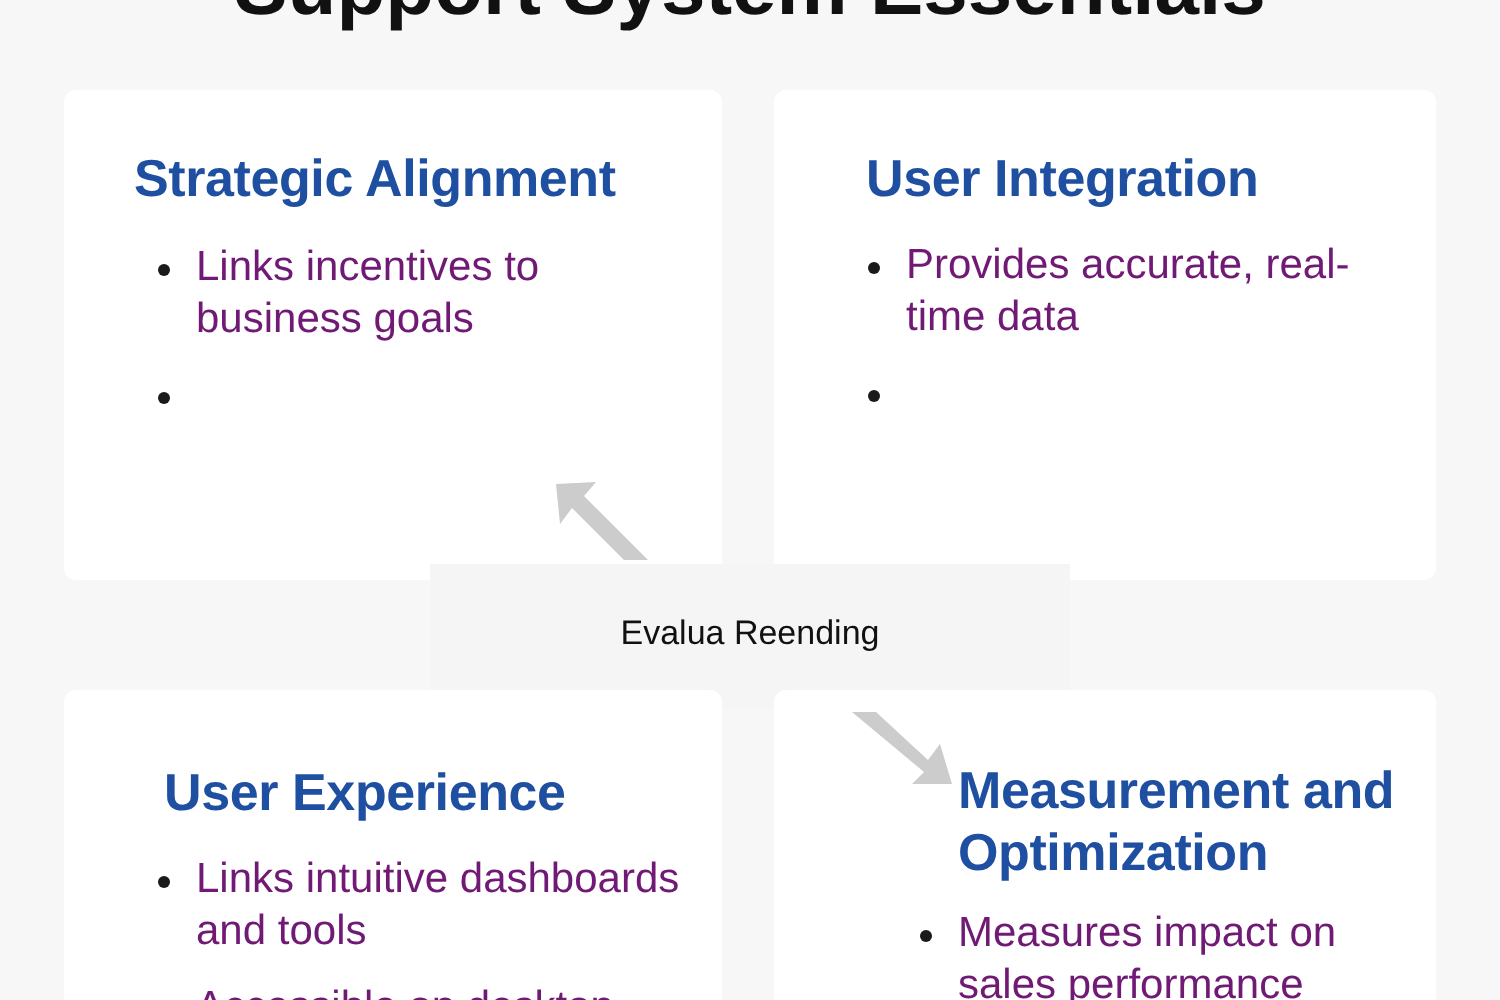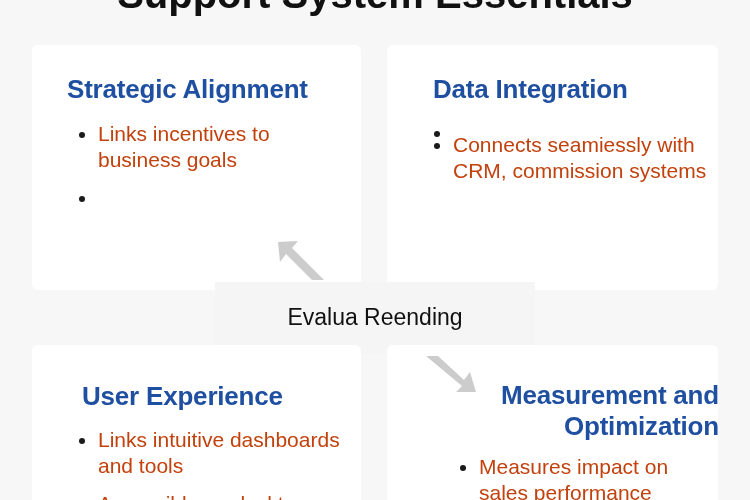--- a/index.html
+++ b/index.html
@@ -17,67 +17,67 @@
     .card {
       position: absolute; background: #ffffff; box-sizing: border-box;
       border-radius: 6px;
     }
     #card-tl { left: 32px; top: 45px; width: 329px; height: 245px; }
     #card-tr { left: 387px; top: 45px; width: 331px; height: 245px; }
     #card-bl { left: 32px; top: 345px; width: 329px; height: 170px; }
     #card-br { left: 387px; top: 345px; width: 331px; height: 170px; }
     .card h2 {
       position: absolute; margin: 0; font-size: 26px; font-weight: bold;
-      color: #1f4fa0; line-height: 31px; letter-spacing: -0.2px; white-space: nowrap; text-align: right;
+      color: #1f4fa0; line-height: 31px; letter-spacing: -0.2px; white-space: nowrap;
     }
     .card ul { position: absolute; margin: 0; padding: 0; list-style: none; }
     .card li {
       position: relative; padding-left: 20px; font-size: 21px; line-height: 26px;
-      margin-bottom: 12px; color: #c2410c;
+      margin-bottom: 12px; color: #701a75;
     }
     .card li .dot {
       position: absolute; left: 1px; top: 11px; width: 6px; height: 6px;
       border-radius: 50%; background: #1a1a1a;
     }
     #card-tl h2 { left: 35px; top: 29px; }
     #card-tl ul { left: 46px; top: 76px; width: 270px; }
     #card-tr h2 { left: 46px; top: 29px; }
     #card-tr ul { left: 46px; top: 75px; width: 280px; }
     #card-bl h2 { left: 50px; top: 36px; }
     #card-bl ul { left: 46px; top: 82px; width: 270px; }
     #card-br h2 { left: 92px; top: 35px; width: 240px; white-space: normal; }
     #card-br ul { left: 72px; top: 109px; width: 260px; }
     .center-band {
       position: absolute; left: 215px; top: 282px; width: 320px; height: 72px;
       background: #f5f5f5;
     }
     .center-label {
       position: absolute; left: 0; top: 301px; width: 750px; text-align: center;
-      font-size: 23px; color: #111111; line-height: 32px;
+      font-size: 17px; color: #111111; line-height: 32px;
     }
     .arrow { position: absolute; }
   </style>
 </head>
 <body>
 
 <div class="title">Support System Essentials</div>
 
 <div class="card" id="card-tl">
   <h2>Strategic Alignment</h2>
   <ul>
     <li><span class="dot"></span><span>Links incentives to business goals</span></li>
     <li><span class="dot"></span></li>
   </ul>
 </div>
 
 <div class="card" id="card-tr">
-  <h2>Data Integration</h2>
+  <h2>User Integration</h2>
   <ul>
+    <li><span class="dot"></span><span>Provides accurate, real-time data</span></li>
     <li><span class="dot"></span></li>
-    <li><span class="dot"></span><span>Connects seamiessly with CRM, commission systems</span></li>
   </ul>
 </div>
 
 <div class="center-band"></div>
 
 <div class="card" id="card-bl">
   <h2>User Experience</h2>
   <ul>
     <li><span class="dot"></span><span>Links intuitive dashboards and tools</span></li>
     <li><span>Accessible on desktop</span></li>

